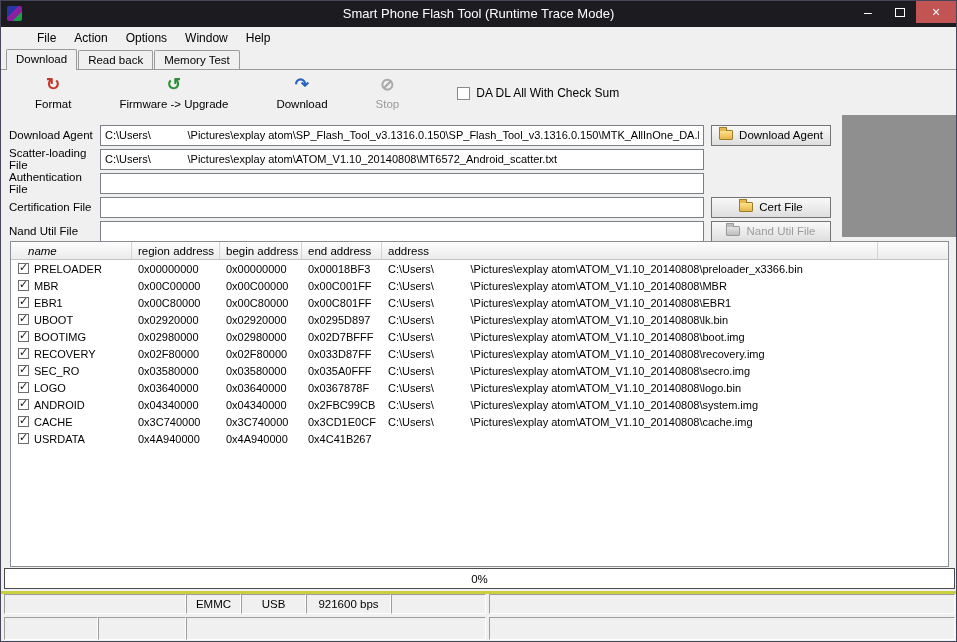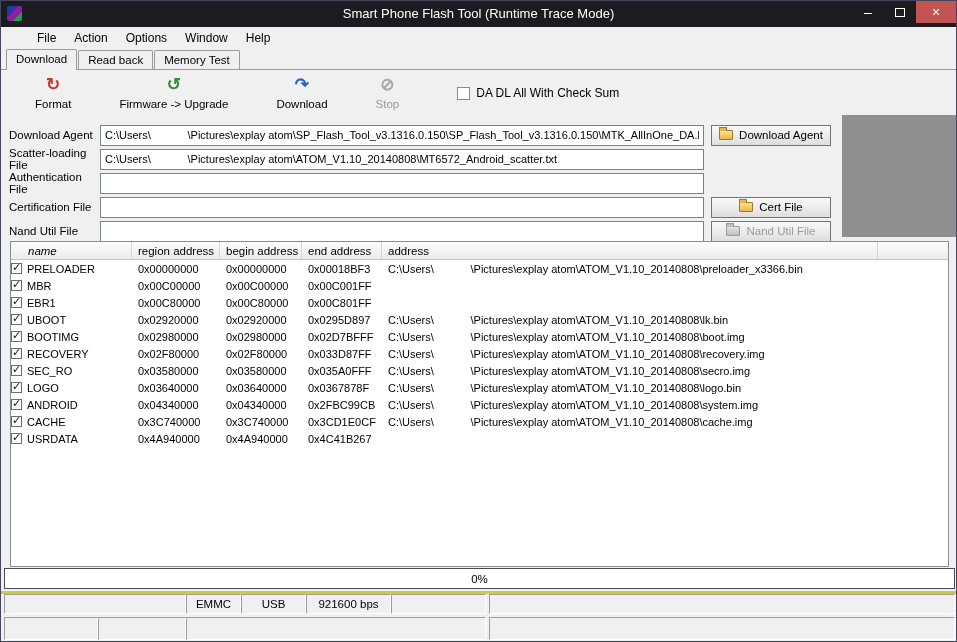--- a/index.html
+++ b/index.html
@@ -67,21 +67,21 @@
   .th { display:flex; align-items:center; padding-left:6px; border-right:1px solid #d5d5d5; height:100%; }
   .th.col-name { padding-left:17px;font-style:italic; }
   .trow { display:flex; height:17px; align-items:center; font-size:11px; }
   .tc { padding-left:6px; white-space:pre; overflow:hidden; }
   .col-name { width:121px; flex:none; }
   .col-region { width:88px; flex:none; }
   .col-begin { width:82px; flex:none; }
   .col-end { width:80px; flex:none; }
   .col-loc { width:496px; flex:none; }
   .col-extra { flex:1; border-right:none !important; }
-  .tc.col-name { display:flex; align-items:center; padding-left:0; }
+  .tc.col-name { display:flex; align-items:center; padding-left:7px; }
   .cb { width:11px; height:11px; border:1px solid #6d6d6d; background:#fff; display:inline-block; position:relative; margin-right:5px; flex:none; }
   .cb.checked::after { content:"✓"; position:absolute; left:0px; top:-3px; font-size:11px; color:#111; }
   
   .progress { position:absolute; top:567px; left:3px; width:951px; height:21px; border:1px solid #4c4c4c;
     background:#fff; display:flex; align-items:center; justify-content:center; font-size:11.5px; }
   .yellow-line { position:absolute; top:590px; left:0; width:957px; height:3px; background:#c9cf3d; }
   .scell { position:absolute; height:20px; border:1px solid; border-color:#9d9d9d #ffffff #ffffff #9d9d9d;
     background:#f0f0f0; display:flex; align-items:center; justify-content:center; font-size:11.5px; }
   .row1 { top:593px; }
   .row2 { top:616px; height:23px; }
@@ -197,26 +197,28 @@
     <div class="tc col-region">0x00000000</div>
     <div class="tc col-begin">0x00000000</div>
     <div class="tc col-end">0x00018BF3</div>
     <div class="tc col-loc">C:\Users\            \Pictures\explay atom\ATOM_V1.10_20140808\preloader_x3366.bin</div>
   </div>
   <div class="trow">
     <div class="tc col-name"><span class="cb checked"></span><span>MBR</span></div>
     <div class="tc col-region">0x00C00000</div>
     <div class="tc col-begin">0x00C00000</div>
     <div class="tc col-end">0x00C001FF</div>
+    <div class="tc col-loc">C:\Users\            \Pictures\explay atom\ATOM_V1.10_20140808\MBR</div>
   </div>
   <div class="trow">
     <div class="tc col-name"><span class="cb checked"></span><span>EBR1</span></div>
     <div class="tc col-region">0x00C80000</div>
     <div class="tc col-begin">0x00C80000</div>
     <div class="tc col-end">0x00C801FF</div>
+    <div class="tc col-loc">C:\Users\            \Pictures\explay atom\ATOM_V1.10_20140808\EBR1</div>
   </div>
   <div class="trow">
     <div class="tc col-name"><span class="cb checked"></span><span>UBOOT</span></div>
     <div class="tc col-region">0x02920000</div>
     <div class="tc col-begin">0x02920000</div>
     <div class="tc col-end">0x0295D897</div>
     <div class="tc col-loc">C:\Users\            \Pictures\explay atom\ATOM_V1.10_20140808\lk.bin</div>
   </div>
   <div class="trow">
     <div class="tc col-name"><span class="cb checked"></span><span>BOOTIMG</span></div>

